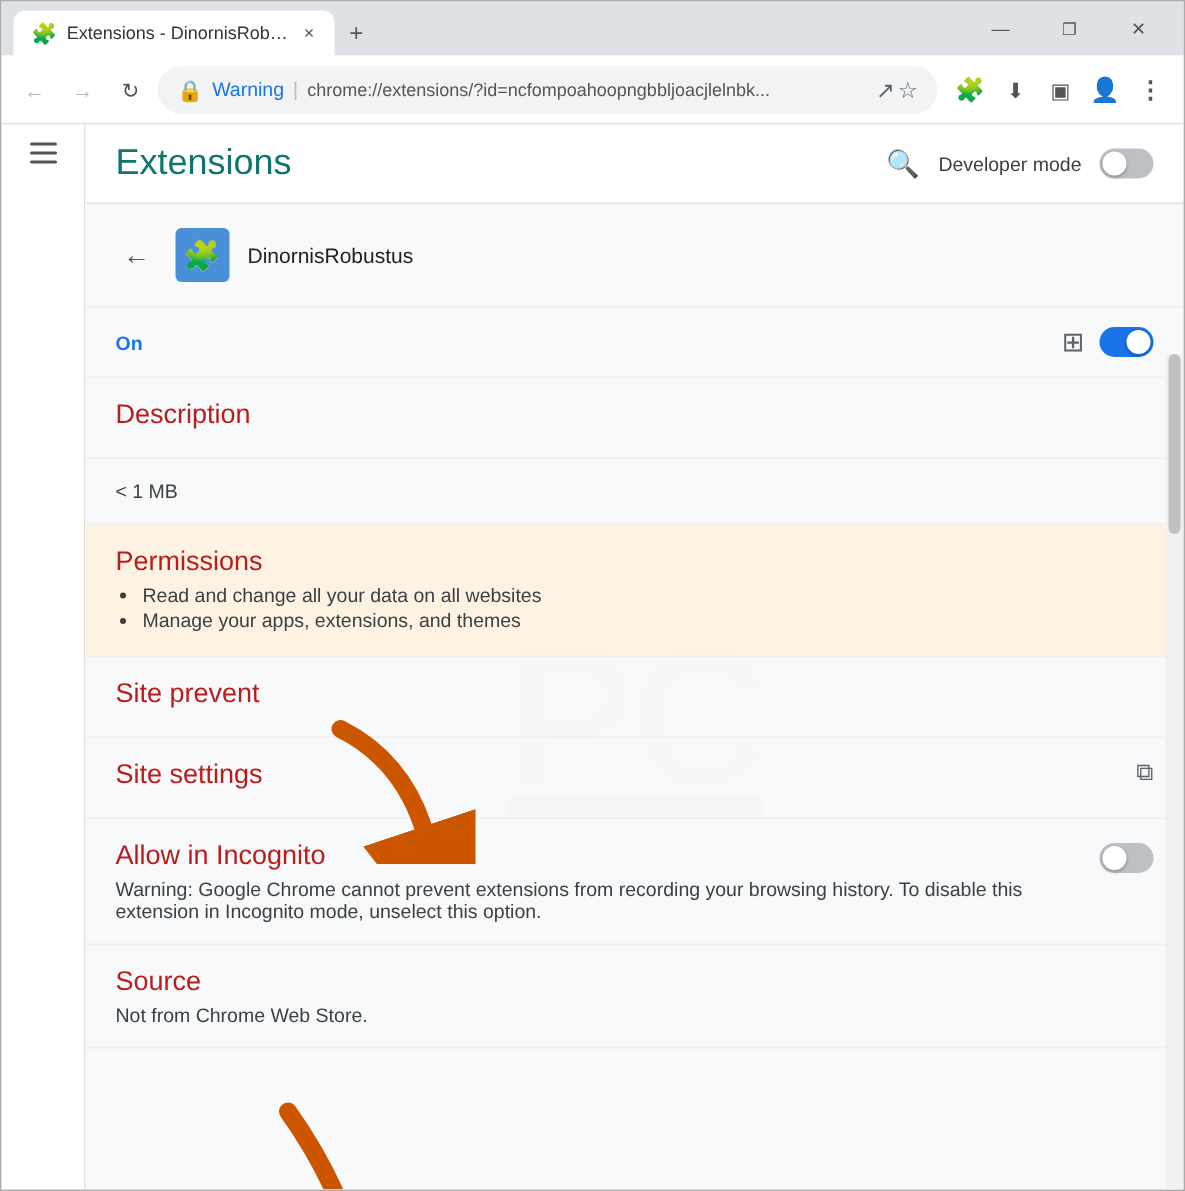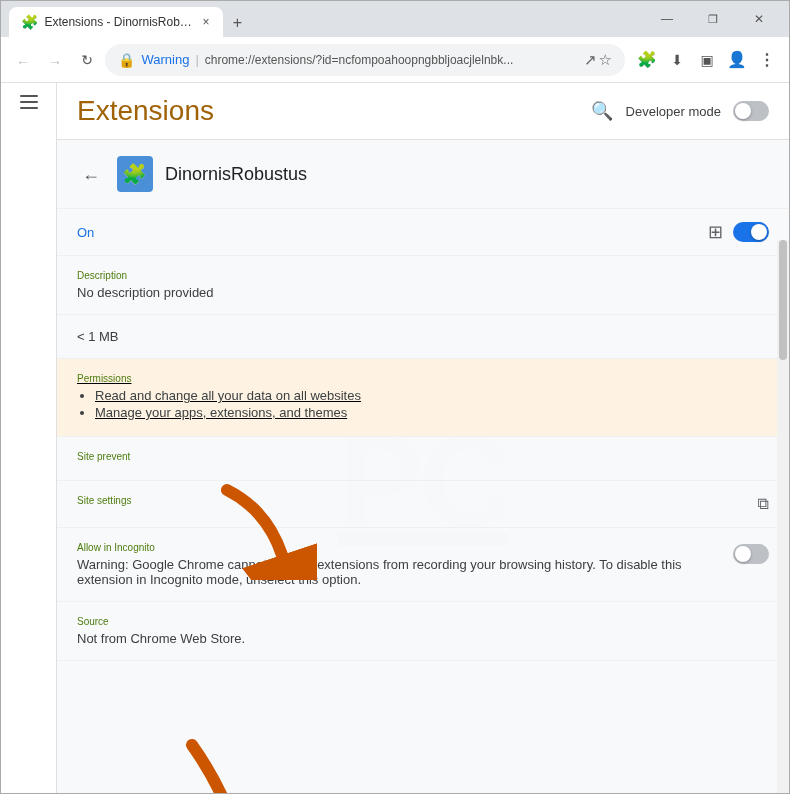--- a/index.html
+++ b/index.html
@@ -34,47 +34,47 @@
     .sidebar { width: 56px; background: #fff; border-right: 1px solid #e0e0e0; display: flex; flex-direction: column; padding-top: 8px; align-items: center; flex-shrink: 0; }
 
     
     .main-content { flex: 1; background: #f8f9fa; display: flex; flex-direction: column; overflow: hidden; }
 
     
     .ext-header { background: #fff; padding: 12px 20px; display: flex; align-items: center; justify-content: space-between; border-bottom: 1px solid #e0e0e0; flex-shrink: 0; }
     .ext-title-area { display: flex; align-items: center; gap: 12px; }
     .hamburger { display: flex; flex-direction: column; gap: 4px; cursor: pointer; padding: 4px; }
     .hamburger span { display: block; width: 18px; height: 2px; background: #555; border-radius: 1px; }
-    .ext-title { font-size: 28px; font-weight: 400; color: #a16207; }
+    .ext-title { font-size: 24px; font-weight: 400; color: #0f766e; }
     .header-actions { display: flex; align-items: center; gap: 12px; }
     .dev-mode-label { font-size: 13px; color: #3c4043; }
     .toggle-switch { width: 36px; height: 20px; background: #bdc1c6; border-radius: 10px; cursor: pointer; position: relative; transition: background 0.2s; }
     .toggle-switch.off .toggle-knob { left: 2px; }
     .toggle-knob { width: 16px; height: 16px; background: #fff; border-radius: 50%; position: absolute; top: 2px; left: 18px; transition: left 0.2s; box-shadow: 0 1px 3px rgba(0,0,0,0.3); }
     .scroll-content { padding: 0; }
 
     
     .ext-detail-header { padding: 16px 20px; display: flex; align-items: center; gap: 12px; border-bottom: 1px solid #f0f0f0; }
     .back-btn { color: #555; cursor: pointer; font-size: 18px; width: 28px; height: 28px; display: flex; align-items: center; justify-content: center; border-radius: 50%; }
     .ext-icon { width: 36px; height: 36px; background: #4a90d9; border-radius: 4px; display: flex; align-items: center; justify-content: center; }
     .ext-icon-puzzle { color: #fff; font-size: 20px; }
-    .ext-name { font-size: 18px; font-weight: 400; color: #202124; }
+    .ext-name { font-size: 14px; font-weight: 400; color: #202124; }
 
     
     .onoff-row { padding: 12px 20px; display: flex; align-items: center; justify-content: space-between; border-bottom: 1px solid #f0f0f0; }
-    .on-label { color: #1a73e8; font-size: 13px; font-weight: 400; }
+    .on-label { color: #1a73e8; font-size: 13px; font-weight: 700; }
     .row-actions { display: flex; align-items: center; gap: 10px; }
     .grid-icon { color: #5f6368; cursor: pointer; font-size: 18px; }
     .toggle-blue { width: 36px; height: 20px; background: #1a73e8; border-radius: 10px; cursor: pointer; position: relative; }
     .toggle-blue .toggle-knob { left: 18px; }
 
     
     .detail-row { padding: 14px 20px; border-bottom: 1px solid #f0f0f0; }
-    .detail-row.highlighted { background: #fef3e2; text-decoration: underline; }
-    .detail-label { font-size: 10px; font-weight: 500; color: #4d7c0f; margin-bottom: 4px; }
+    .detail-row.highlighted { background: #fef3e2; }
+    .detail-label { font-size: 18px; font-weight: 500; color: #b91c1c; margin-bottom: 4px; }
     .detail-value { font-size: 13px; color: #3c4043; }
     .detail-value.permissions ul { list-style: disc; padding-left: 18px; }
     .detail-value.permissions li { margin-bottom: 2px; }
     .site-settings-row { padding: 14px 20px; border-bottom: 1px solid #f0f0f0; display: flex; justify-content: space-between; cursor: pointer; }
     .ext-link-icon { color: #5f6368; font-size: 16px; }
     .incognito-row { padding: 14px 20px; border-bottom: 1px solid #f0f0f0; display: flex; align-items: flex-start; justify-content: space-between; gap: 12px; }
     .incognito-text { flex: 1; }
 
     
     .watermark { position: absolute; top: 120px; left: 60px; width: 700px; height: 600px; pointer-events: none; display: flex; align-items: center; justify-content: center; opacity: 0.08; font-size: 180px; font-weight: 900; color: #888; letter-spacing: -10px; z-index: 0; transform: rotate(0deg); }
@@ -172,21 +172,20 @@
               <div class="row-actions">
                 <span class="grid-icon">⊞</span>
                 <div class="toggle-blue">
                   <div class="toggle-knob"></div>
                 </div>
               </div>
             </div>
 
             <div class="detail-row">
               <div class="detail-label">Description</div>
-              <div class="detail-value">No description provided</div>
             </div>
 
 
             <div class="detail-row">
               <div class="detail-value">&lt; 1 MB</div>
             </div>
 
             <div class="detail-row highlighted">
               <div class="detail-label">Permissions</div>
               <div class="detail-value permissions">

